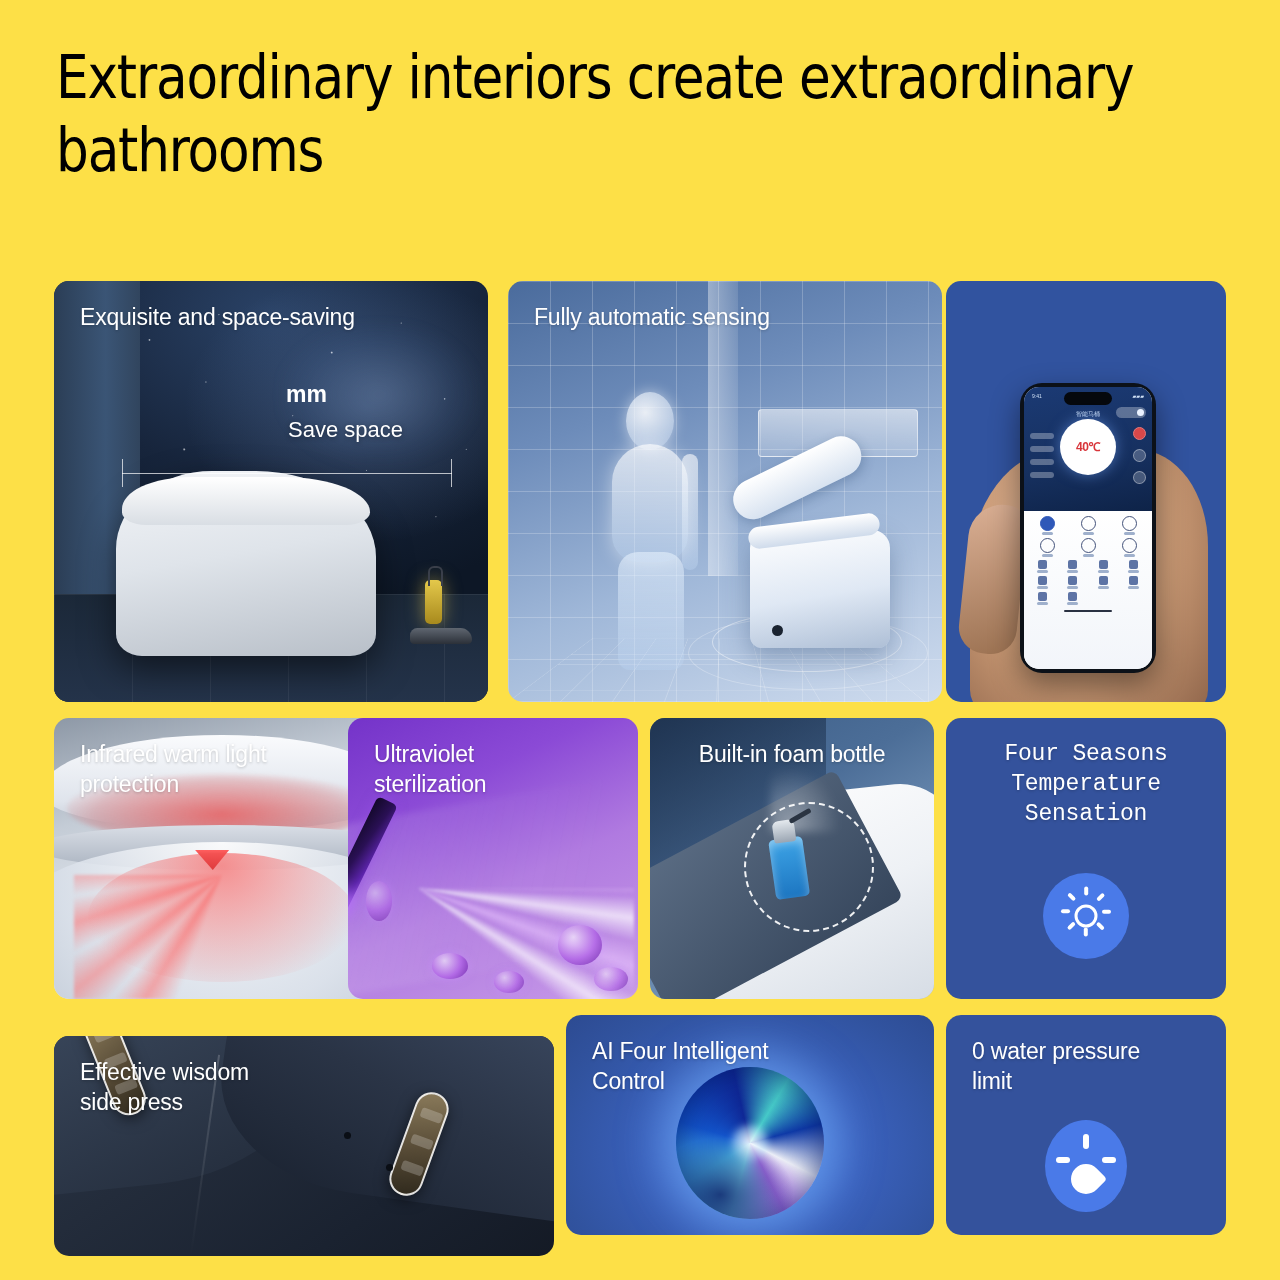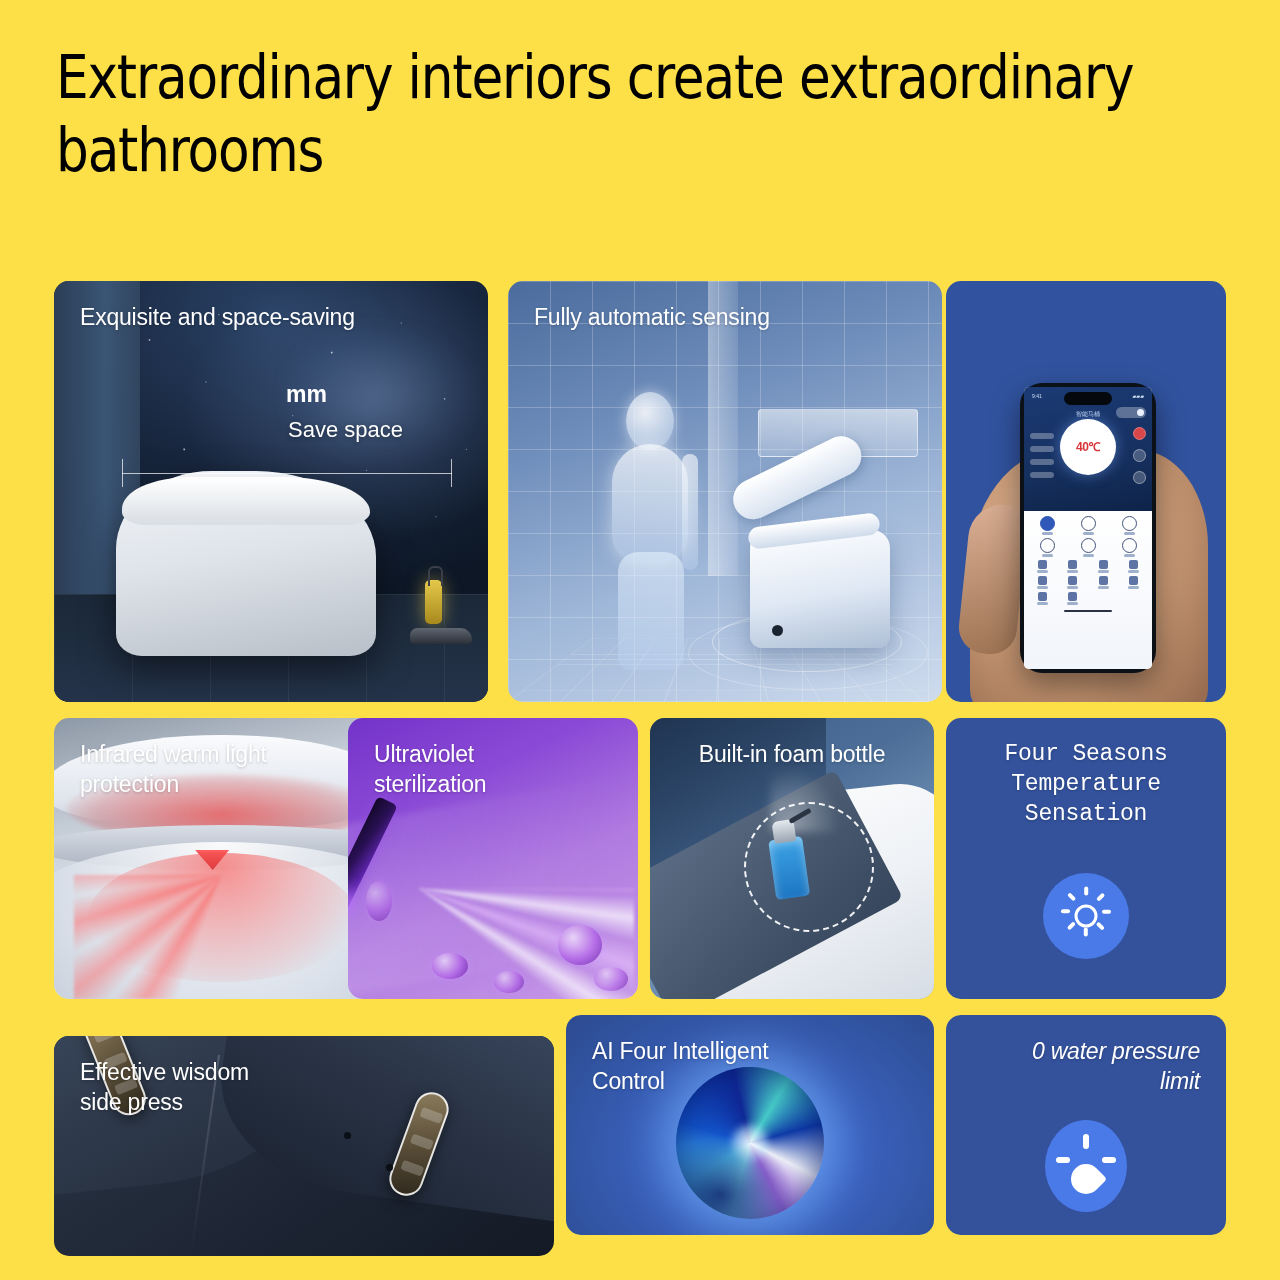--- a/index.html
+++ b/index.html
@@ -42,21 +42,21 @@
     font-size: 23px;
     line-height: 1.30;
     font-weight: 400;
     letter-spacing: -0.2px;
     color: #ffffff;
     padding: 22px 26px 0 26px;
     white-space: pre-line;
     text-shadow: 0 1px 3px rgba(0,0,0,.22);
   }
   .card-title.ctr { text-align:center; padding-left:14px; padding-right:14px; }
-  .card-title.rgt { text-align:right;font-style:italic; }
+  .card-title.rgt { text-align:left; }
 
   
   #card-space { left:0; top:0; width:434px; height:421px;
      background:
        radial-gradient(ellipse 60% 46% at 72% 30%, rgba(120,150,200,.30), rgba(0,0,0,0) 70%),
        radial-gradient(ellipse 90% 70% at 50% 8%, #2a4266 0%, #17253c 55%, #0d1726 100%);
   }
   #card-space .leftwall{
     position:absolute; left:0; top:0; width:86px; height:100%;
     background:linear-gradient(90deg,#2c3f57 0%,#3c5778 60%,#32465f 100%);
@@ -206,21 +206,21 @@
     position:absolute; left:-6px; top:54px; width:58px; height:150px;
     background:linear-gradient(160deg,#dbb095,#9b7151);
     border-radius:34px 22px 26px 26px; transform:rotate(6deg);
   }
   .phone{
     position:absolute; left:74px; top:102px; width:136px; height:290px; z-index:5;
     background:#0c1118; border-radius:22px; padding:4px;
     box-shadow:0 12px 30px rgba(0,0,0,.45);
   }
   .phone .screen{
-    width:100%; height:100%; border-radius:5px; overflow:hidden;
+    width:100%; height:100%; border-radius:15px; overflow:hidden;
     background:#fff; display:flex; flex-direction:column;
   }
   .phone .top{
     position:relative; height:44%;
     background:linear-gradient(170deg,#1b3a74 0%, #16305f 55%, #102murky 100%);
     background:linear-gradient(170deg,#1b3a74 0%, #16305f 60%, #0e2348 100%);
   }
   .phone .notch{
     position:absolute; left:50%; top:5px; transform:translateX(-50%);
     width:48px; height:13px; background:#05080d; border-radius:8px;

